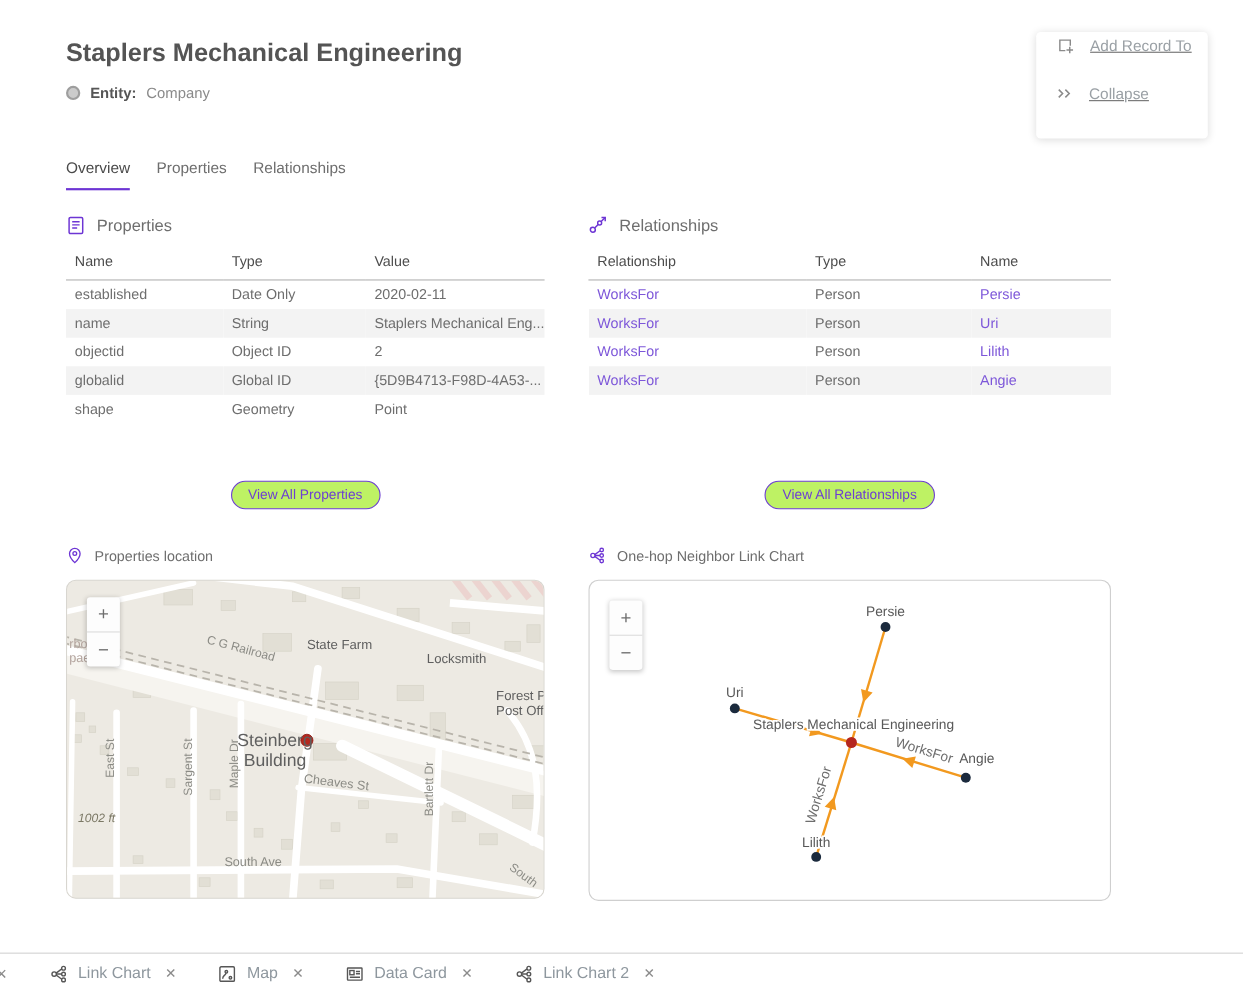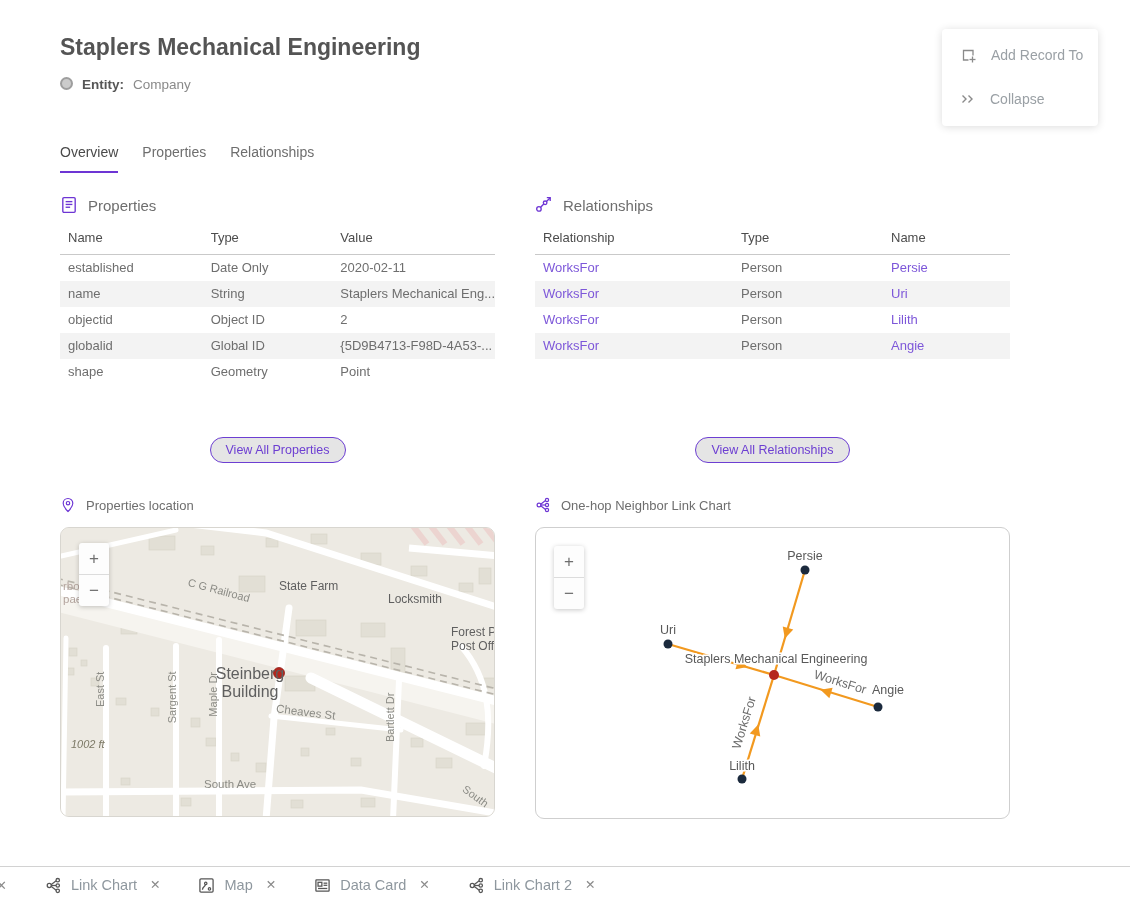--- a/index.html
+++ b/index.html
@@ -4,28 +4,28 @@
 <style>
   * { box-sizing: border-box; }
   html,body { margin:0; padding:0; }
   body {
     width:1130px; height:903px; position:relative; overflow:hidden;
     background:#ffffff; font-family:"Liberation Sans", sans-serif;
     color:#6e6e6e;
   }
   
   .page-title { position:absolute; left:60px; top:34px; font-size:23px; font-weight:600; color:#545454; }
-  .entity-row { position:absolute; left:60px; top:77px; display:flex; gap:9px; font-size:13.5px; }
+  .entity-row { position:absolute; left:60px; top:77px; display:flex; align-items:center; gap:9px; font-size:13.5px; }
   .entity-dot { width:13px; height:13px; border-radius:50%; background:#cbcbcb; border:2px solid #9e9e9e; }
   .entity-label { font-weight:bold; color:#565656; }
   .entity-type { color:#8a8a8a; }
   
   .menu-card { position:absolute; left:942px; top:29px; width:156px; height:97px; background:#fff;
     border-radius:4px; box-shadow:0 1px 8px rgba(0,0,0,0.14); padding:4px 0; }
-  .menu-item { height:44px; display:flex; align-items:center; gap:14px; padding-left:18px; cursor:pointer; }
+  .menu-item { height:44px; display:flex; align-items:flex-start; gap:14px; padding-left:18px; cursor:pointer;text-decoration:underline; }
   .menu-item svg { color:#8a8a8a; }
   .menu-item span { font-size:14px; color:#9aa0a5; }
   
   .tabs { position:absolute; left:60px; top:144px; display:flex; gap:24px; font-size:14px; }
   .tab { padding-bottom:11px; color:#6e6e6e; cursor:pointer; border-bottom:2px solid transparent; }
   .tab.active { color:#4a4a4a; border-bottom:2px solid #6d35d4; }
   
   .section { position:absolute; }
   .sec-props { left:60px; top:196px; width:435px; }
   .sec-rels  { left:535px; top:196px; width:475px; }
@@ -37,21 +37,21 @@
   .section-header svg { color:#6d35d4; flex:0 0 auto; }
   
   table { width:100%; border-collapse:collapse; font-size:13px; margin-top:13px; }
   th { text-align:left; font-weight:400; color:#4c4c4c; padding:3px 0 9px 8px; border-bottom:1px solid #c9c9c9; }
   td { padding:0 0 0 8px; height:26px; color:#6e6e6e; white-space:nowrap; overflow:hidden; }
   tbody tr:nth-child(even) { background:#f3f3f3; }
   .plink { color:#7d57d9; cursor:pointer; }
   
   .btn-row-left  { position:absolute; left:60px;  top:437px; width:435px; text-align:center; }
   .btn-row-right { position:absolute; left:535px; top:437px; width:475px; text-align:center; }
-  .view-all-btn { display:inline-block; background:#e5e5e5; border:1px solid #6d3fd2; color:#6d3fd2;
+  .view-all-btn { display:inline-block; background:#bef264; border:1px solid #6d3fd2; color:#6d3fd2;
     font-size:12.5px; font-family:inherit; padding:5px 15px; border-radius:15px; cursor:pointer; }
   
   .map-panel { margin-top:14px; width:435px; height:290px; border:1px solid #d8d6d0; border-radius:9px;
     overflow:hidden; position:relative; background:#edeae3; }
   .chart-panel { margin-top:14px; width:475px; height:292px; border:1px solid #cfcfcf; border-radius:9px;
     position:relative; background:#fff; overflow:hidden; }
   .zoomctl { position:absolute; left:18px; top:15px; width:30px; background:#fdfdfd; border-radius:3px;
     box-shadow:0 1px 5px rgba(0,0,0,0.22); z-index:5; }
   .zoomctl .zbtn { height:31px; display:flex; align-items:center; justify-content:center;
     font-size:17px; color:#6e6e6e; cursor:pointer; }

